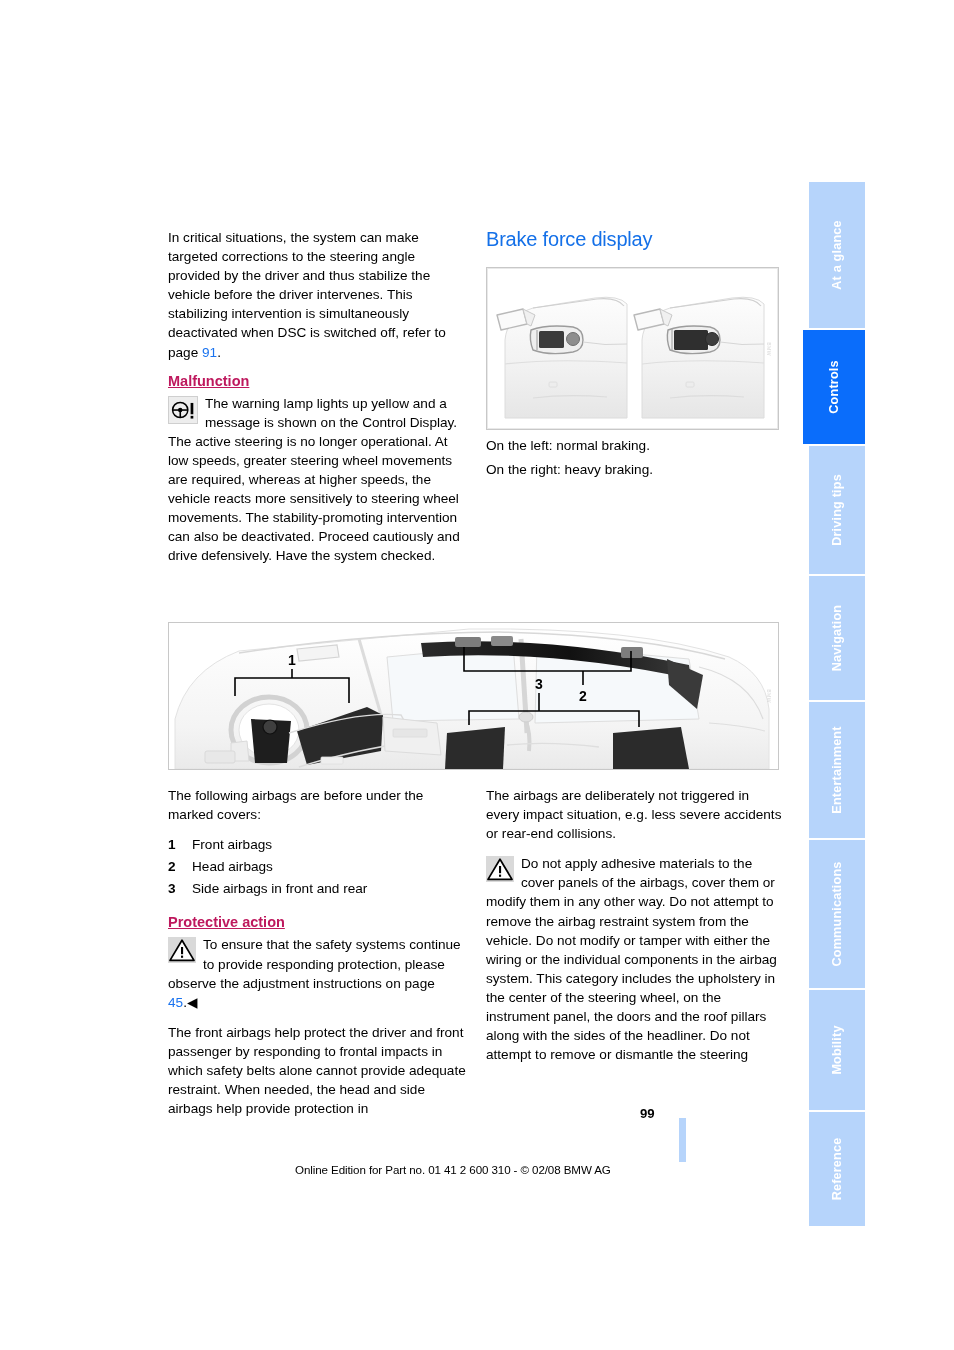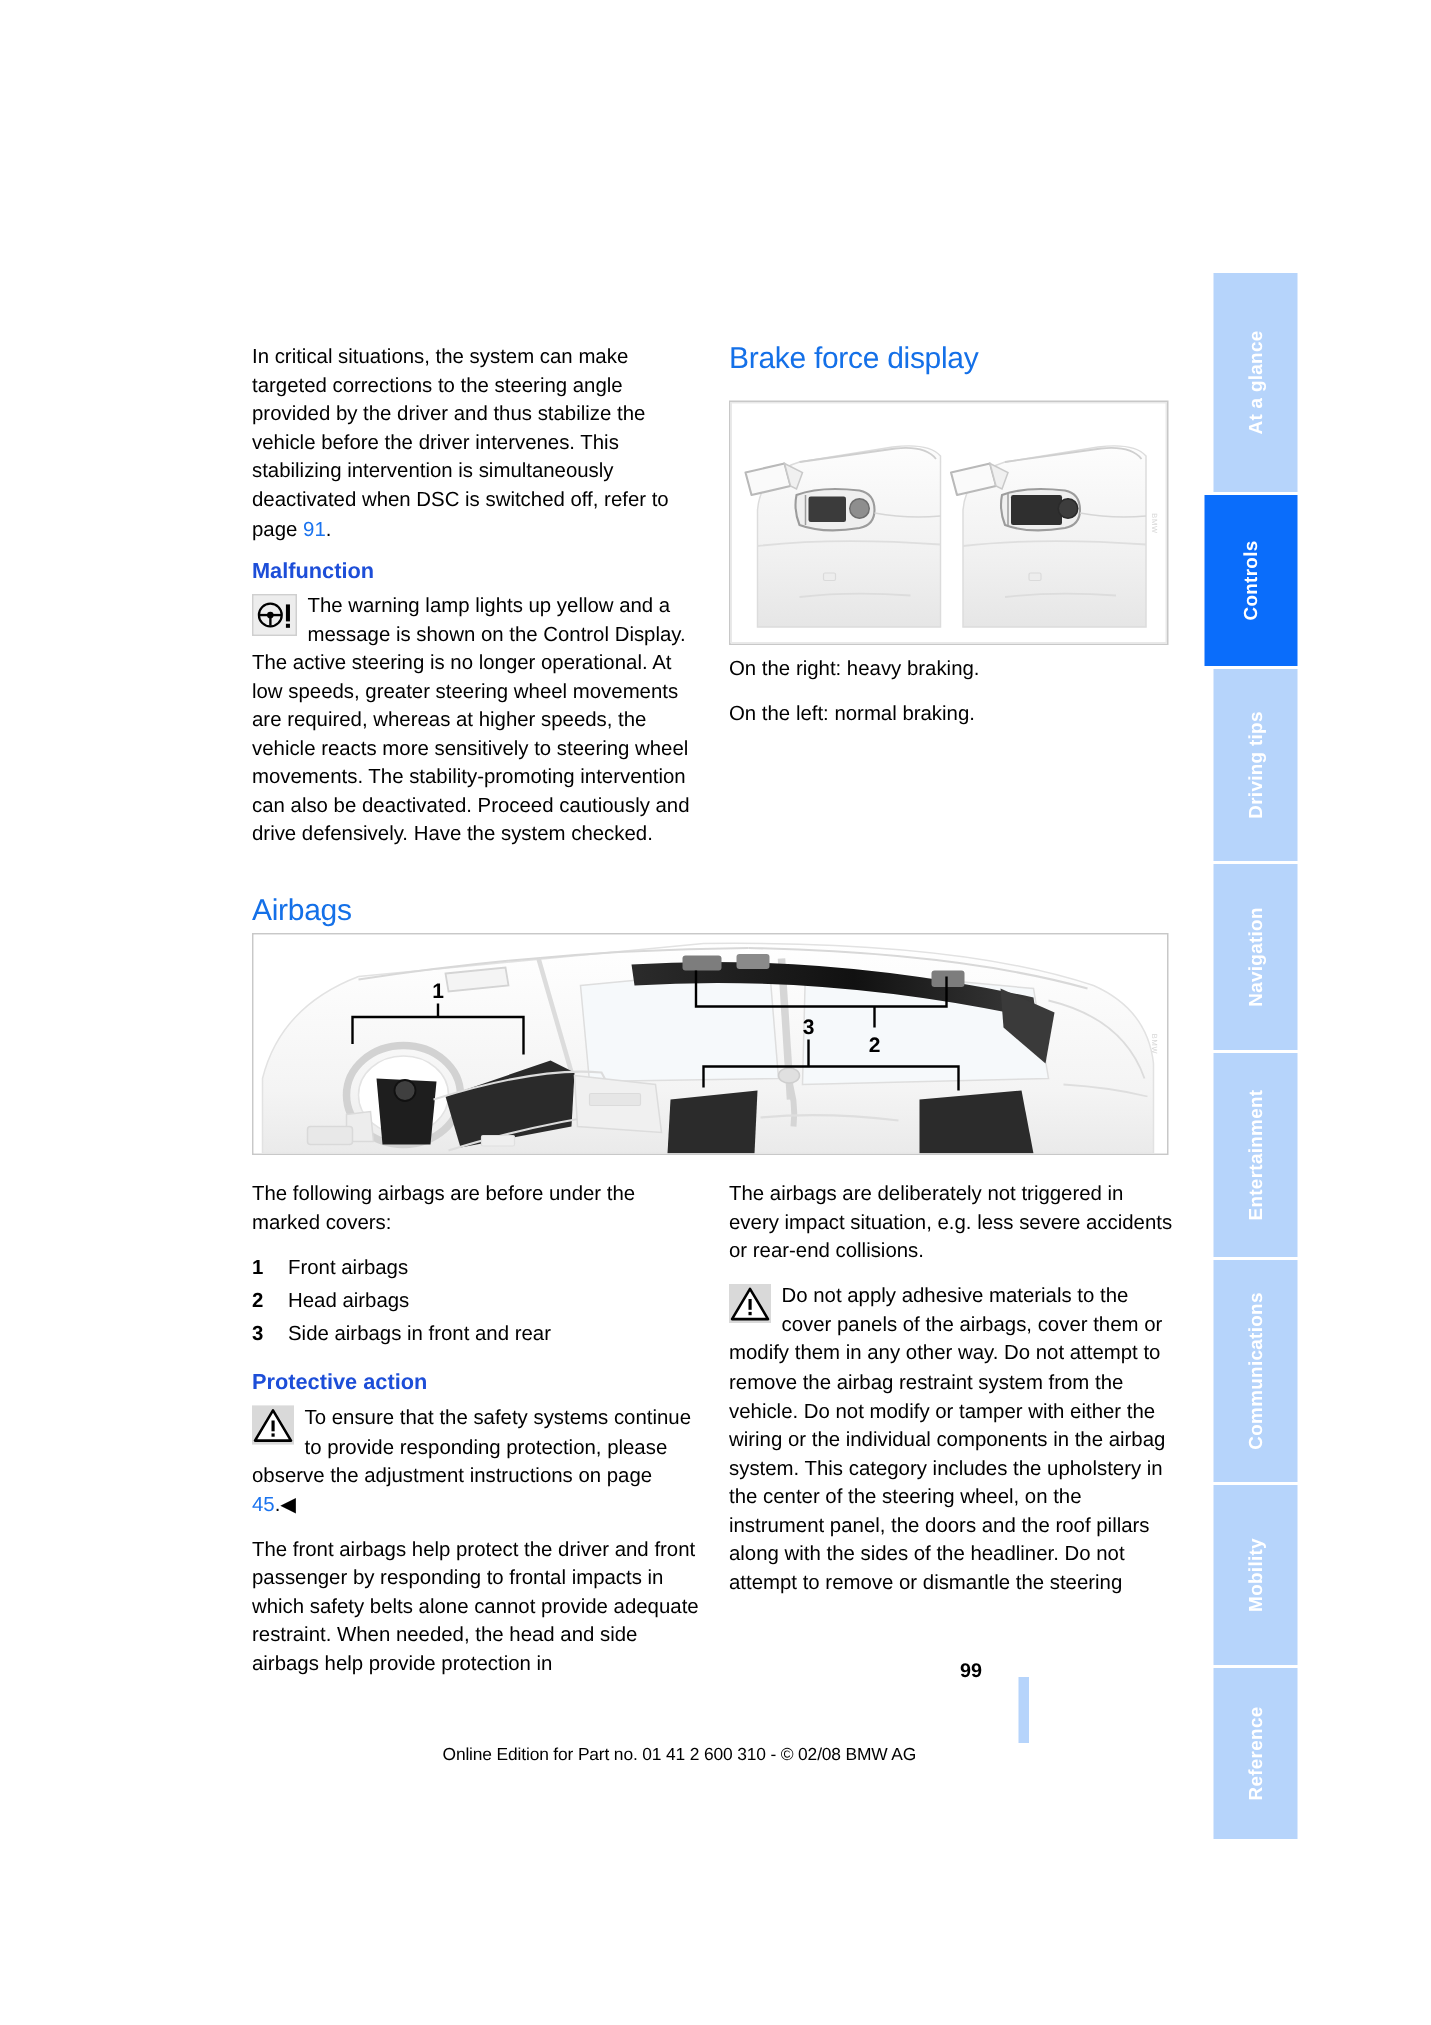--- a/index.html
+++ b/index.html
@@ -28,23 +28,24 @@
   h2.section {
     font-size: 20px;
     font-weight: normal;
     color: #1470e8;
     letter-spacing: -0.2px;
     margin-bottom: 13px;
   }
   h3.sub {
     font-size: 14.5px;
     font-weight: bold;
-    color: #1d4ed8;
+    color: #be185d;
     margin-bottom: 5px;
     margin-top: 2px;
+    text-decoration: underline;
   }
 
   
   .noteblock { font-size: 13.6px; line-height: 19.1px; color:#000; margin-bottom: 11px; }
   .noteblock .ico {
     float: left;
     margin: 2px 7px 0 0;
     width: 30px; height: 28px;
   }
   .noteblock .ico.tri { width: 28px; height: 26px; }
@@ -154,21 +155,20 @@
           <circle cx="12" cy="14" r="2.4" fill="#000"></circle>
           <rect x="4.2" y="13.2" width="15.6" height="1.7" fill="#000"></rect>
           <rect x="11.2" y="16" width="1.7" height="5.6" fill="#000"></rect>
           <rect x="23.2" y="6.4" width="2.9" height="12.2" fill="#000"></rect>
           <rect x="23.2" y="20.3" width="2.9" height="2.9" fill="#000"></rect>
         </svg>
       </span>
       <span>The warning lamp lights up yellow and a message is shown on the Control Display. The active steering is no longer operational. At low speeds, greater steering wheel movements are required, whereas at higher speeds, the vehicle reacts more sensitively to steering wheel movements. The stability-promoting intervention can also be deactivated. Proceed cautiously and drive defensively. Have the system checked.</span>
     </div>
 
-    <h2 class="section" style="margin-top:30px;">Airbags</h2>
   </div>
 
   <div class="col col-left" style="top:786px;">
     <p class="body">The following airbags are before under the marked covers:</p>
 
     <ul class="numlist">
       <li><span class="n">1</span><span>Front airbags</span></li>
       <li><span class="n">2</span><span>Head airbags</span></li>
       <li><span class="n">3</span><span>Side airbags in front and rear</span></li>
     </ul>
@@ -188,22 +188,22 @@
     </div>
 
     <p class="body">The front airbags help protect the driver and front passenger by responding to frontal impacts in which safety belts alone cannot provide adequate restraint. When needed, the head and side airbags help provide protection in</p>
   </div>
 
   <div class="col col-right" style="top:228px;">
     <h2 class="section">Brake force display</h2>
   </div>
 
   <div class="col col-right" style="top:436px;">
+    <p class="body" style="margin-bottom:5px;">On the left: normal braking.</p>
     <p class="body">On the right: heavy braking.</p>
-    <p class="body" style="margin-bottom:5px;">On the left: normal braking.</p>
   </div>
 
   <div class="col col-right" style="top:786px;">
     <p class="body">The airbags are deliberately not triggered in every impact situation, e.g. less severe accidents or rear-end collisions.</p>
 
     <div class="noteblock">
       <span class="ico tri">
         <svg class="icon-warn" viewBox="0 0 28 26" xmlns="http://www.w3.org/2000/svg">
           <rect x="0" y="0" width="28" height="26" fill="#d9d9d9"></rect>
           <path d="M14 3.2 L26 23.4 L2 23.4 Z" fill="#ffffff" stroke="#000" stroke-width="1.7" stroke-linejoin="round"></path>

